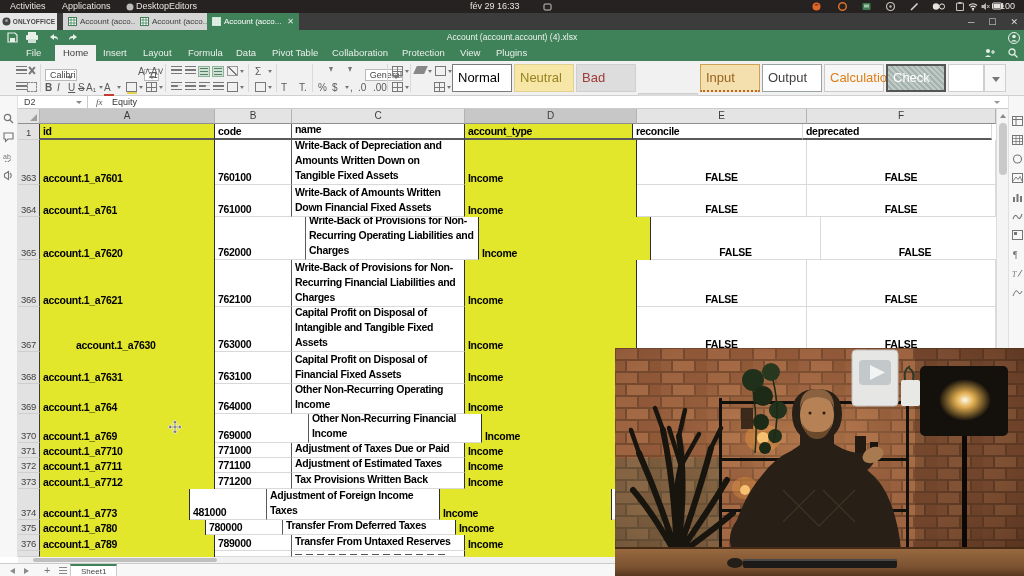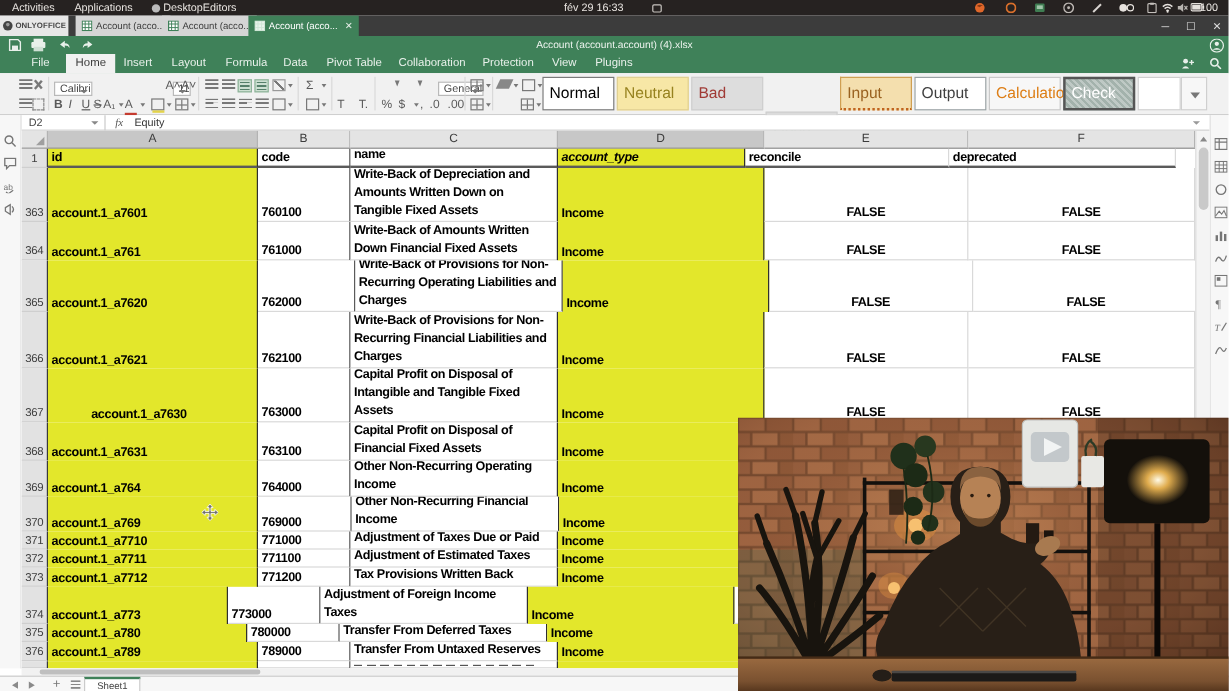--- a/index.html
+++ b/index.html
@@ -318,21 +318,21 @@
       <div class="colhdr sel" style="left: 447px; width: 172px;">D</div>
       <div class="colhdr" style="left: 619px; width: 170px;">E</div>
       <div class="colhdr" style="left: 789px; width: 189px;">F</div>
       <div class="grow" style="top: 15px; height: 16px;">
         <div class="cell rh" style="width: 22px;">1</div>
         <div class="cell ca hdrc" style="width: 175px;">id</div>
         <div class="cell cb hdrc" style="width: 77px;">code</div>
         <div class="cell cc hdrc" style="width: 173px;">
           <div class="ln">name</div>
         </div>
-        <div class="cell cd hdrc" style="width: 156px; font-style: italic;">account_type</div>
+        <div class="cell cd hdrc" style="width: 168px;">account_type</div>
         <div class="cell ce hdrc" style="width: 170px; justify-content: flex-start; padding-left: 3px;">reconcile</div>
         <div class="cell ce hdrc" style="width: 189px; justify-content: flex-start; padding-left: 3px;">deprecated</div>
       </div>
       <div class="grow" style="top: 31px; height: 45px;">
         <div class="cell rh" style="width: 22px;">363</div>
         <div class="cell ca" style="width: 175px;">account.1_a7601</div>
         <div class="cell cb" style="width: 77px;">760100</div>
         <div class="cell cc" style="width: 173px;">
           <div class="ln">Write-Back of Depreciation and</div>
           <div class="ln">Amounts Written Down on</div>
@@ -350,21 +350,21 @@
           <div class="ln">Write-Back of Amounts Written</div>
           <div class="ln">Down Financial Fixed Assets</div>
         </div>
         <div class="cell cd" style="width: 172px;">Income</div>
         <div class="cell ce" style="width: 170px;">FALSE</div>
         <div class="cell ce" style="width: 189px;">FALSE</div>
       </div>
       <div class="grow" style="top: 108px; height: 43px;">
         <div class="cell rh" style="width: 22px;">365</div>
         <div class="cell ca" style="width: 175px;">account.1_a7620</div>
-        <div class="cell cb" style="width: 81px;">762000</div>
+        <div class="cell cb" style="width: 91px;">762000</div>
         <div class="cell cc" style="width: 173px;">
           <div class="ln">Write-Back of Provisions for Non-</div>
           <div class="ln">Recurring Operating Liabilities and</div>
           <div class="ln">Charges</div>
         </div>
         <div class="cell cd" style="width: 172px;">Income</div>
         <div class="cell ce" style="width: 170px;">FALSE</div>
         <div class="cell ce" style="width: 189px;">FALSE</div>
       </div>
       <div class="grow" style="top: 151px; height: 47px;">
@@ -413,21 +413,21 @@
           <div class="ln">Other Non-Recurring Operating</div>
           <div class="ln">Income</div>
         </div>
         <div class="cell cd" style="width: 172px;">Income</div>
         <div class="cell ce" style="width: 170px;">FALSE</div>
         <div class="cell ce" style="width: 189px;">FALSE</div>
       </div>
       <div class="grow" style="top: 305px; height: 29px;">
         <div class="cell rh" style="width: 22px;">370</div>
         <div class="cell ca" style="width: 175px;">account.1_a769</div>
-        <div class="cell cb" style="width: 78px;">769000</div>
+        <div class="cell cb" style="width: 94px;">769000</div>
         <div class="cell cc" style="width: 173px;">
           <div class="ln">Other Non-Recurring Financial</div>
           <div class="ln">Income</div>
         </div>
         <div class="cell cd" style="width: 172px;">Income</div>
         <div class="cell ce" style="width: 170px;">FALSE</div>
         <div class="cell ce" style="width: 189px;">FALSE</div>
       </div>
       <div class="grow" style="top: 334px; height: 15px;">
         <div class="cell rh" style="width: 22px;">371</div>
@@ -458,21 +458,21 @@
         <div class="cell cc" style="width: 173px;">
           <div class="ln">Tax Provisions Written Back</div>
         </div>
         <div class="cell cd" style="width: 172px;">Income</div>
         <div class="cell ce" style="width: 170px;">FALSE</div>
         <div class="cell ce" style="width: 189px;">FALSE</div>
       </div>
       <div class="grow" style="top: 380px; height: 31px;">
         <div class="cell rh" style="width: 22px;">374</div>
         <div class="cell ca" style="width: 150px;">account.1_a773</div>
-        <div class="cell cb" style="width: 77px;">773000</div>
+        <div class="cell cb" style="width: 77px;">481000</div>
         <div class="cell cc" style="width: 173px;">
           <div class="ln">Adjustment of Foreign Income</div>
           <div class="ln">Taxes</div>
         </div>
         <div class="cell cd" style="width: 172px;">Income</div>
         <div class="cell ce" style="width: 170px;">FALSE</div>
         <div class="cell ce" style="width: 189px;">FALSE</div>
       </div>
       <div class="grow" style="top: 411px; height: 15px;">
         <div class="cell rh" style="width: 22px;">375</div>

